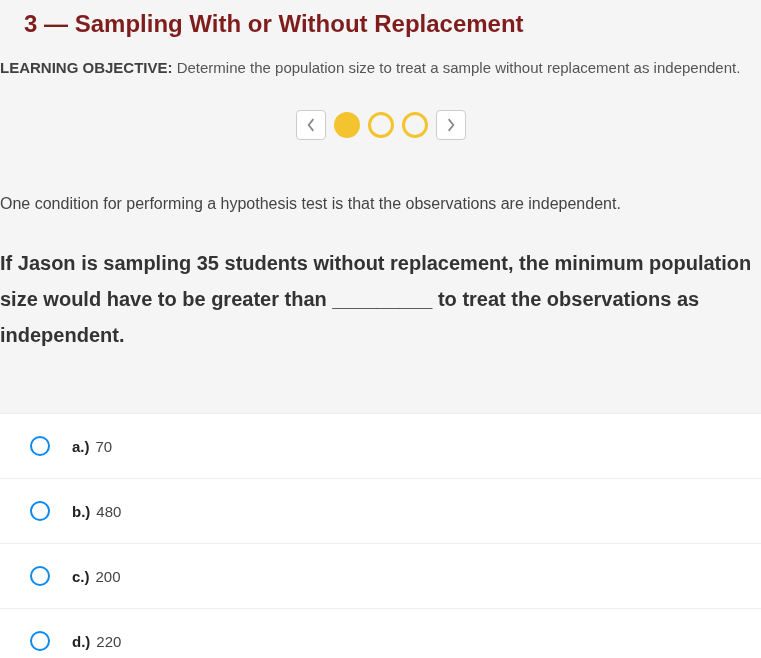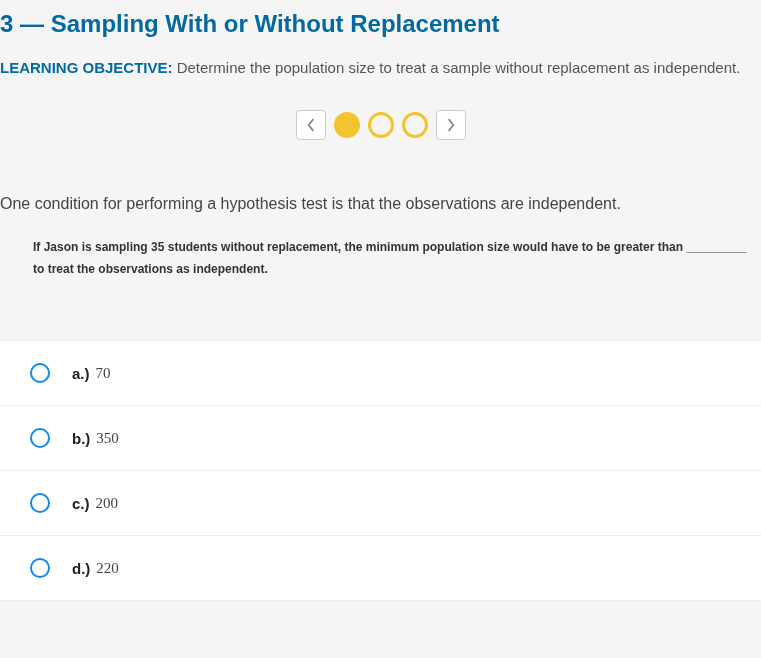--- a/index.html
+++ b/index.html
@@ -9,31 +9,32 @@
     background: #f5f5f5;
     color: #3a3a3a;
   }
   .header-section {
     background: #f5f5f5;
     padding: 10px 0 30px 0;
   }
   .title {
     font-size: 24px;
     font-weight: 700;
-    color: #0369a1;
+    color: #7f1d1d;
     margin-bottom: 18px;
+    margin-left: 24px;
   }
   .learning-objective {
     font-size: 15px;
     color: #555;
     line-height: 1.6;
   }
   .learning-objective .lo-label {
     font-weight: 700;
-    color: #0369a1;
+    color: #404040;
   }
   .nav-dots {
     display: flex;
     justify-content: center;
     align-items: center;
     gap: 8px;
     margin: 30px 0 50px 0;
   }
   .nav-arrow {
     width: 30px;
@@ -57,29 +58,28 @@
     background: transparent;
     cursor: pointer;
   }
   .dot.filled {
     background: #f4c430;
   }
   .question-text {
     font-size: 16px;
     color: #444;
     line-height: 1.7;
-    margin-bottom: 20px;
+    margin-bottom: 28px;
   }
   .question-prompt {
-    font-size: 12px;
+    font-size: 20px;
     font-weight: 700;
     color: #333;
     line-height: 1.8;
     margin-bottom: 30px;
-    padding-left: 33px;
   }
   .options {
     background: #fff;
   }
   .option {
     display: flex;
     align-items: center;
     padding: 22px 30px;
     border-top: 1px solid #eee;
     cursor: pointer;
@@ -97,21 +97,20 @@
   }
   .option-letter {
     font-weight: 700;
     color: #222;
     margin-right: 6px;
     font-size: 15px;
   }
   .option-value {
     color: #444;
     font-size: 15px;
-    font-family: Liberation Serif, serif;
   }
 </style>
 </head>
 <body>
 
 <div class="header-section">
   <h1 class="title">3 — Sampling With or Without Replacement</h1>
 
   <p class="learning-objective">
     <span class="lo-label">LEARNING OBJECTIVE:</span>
@@ -141,21 +140,21 @@
 
 <div class="options">
   <div class="option">
     <div class="radio"></div>
     <span class="option-letter">a.)</span>
     <span class="option-value">70</span>
   </div>
   <div class="option">
     <div class="radio"></div>
     <span class="option-letter">b.)</span>
-    <span class="option-value">350</span>
+    <span class="option-value">480</span>
   </div>
   <div class="option">
     <div class="radio"></div>
     <span class="option-letter">c.)</span>
     <span class="option-value">200</span>
   </div>
   <div class="option">
     <div class="radio"></div>
     <span class="option-letter">d.)</span>
     <span class="option-value">220</span>

